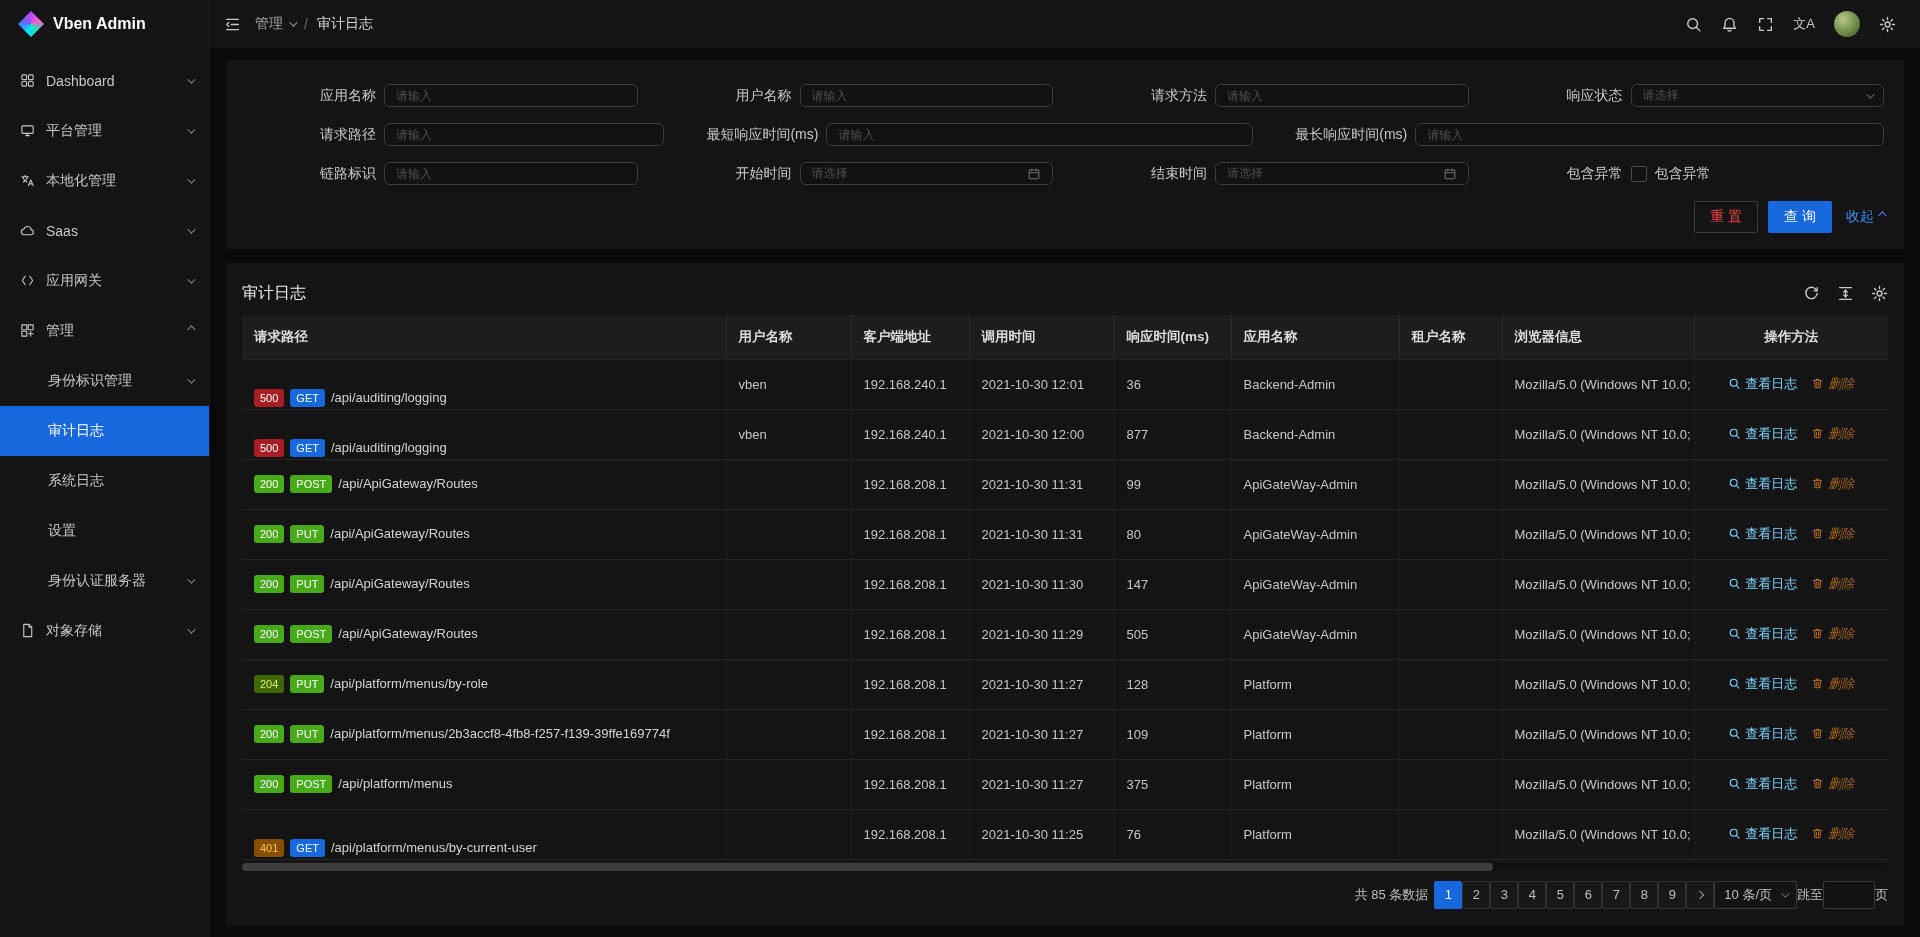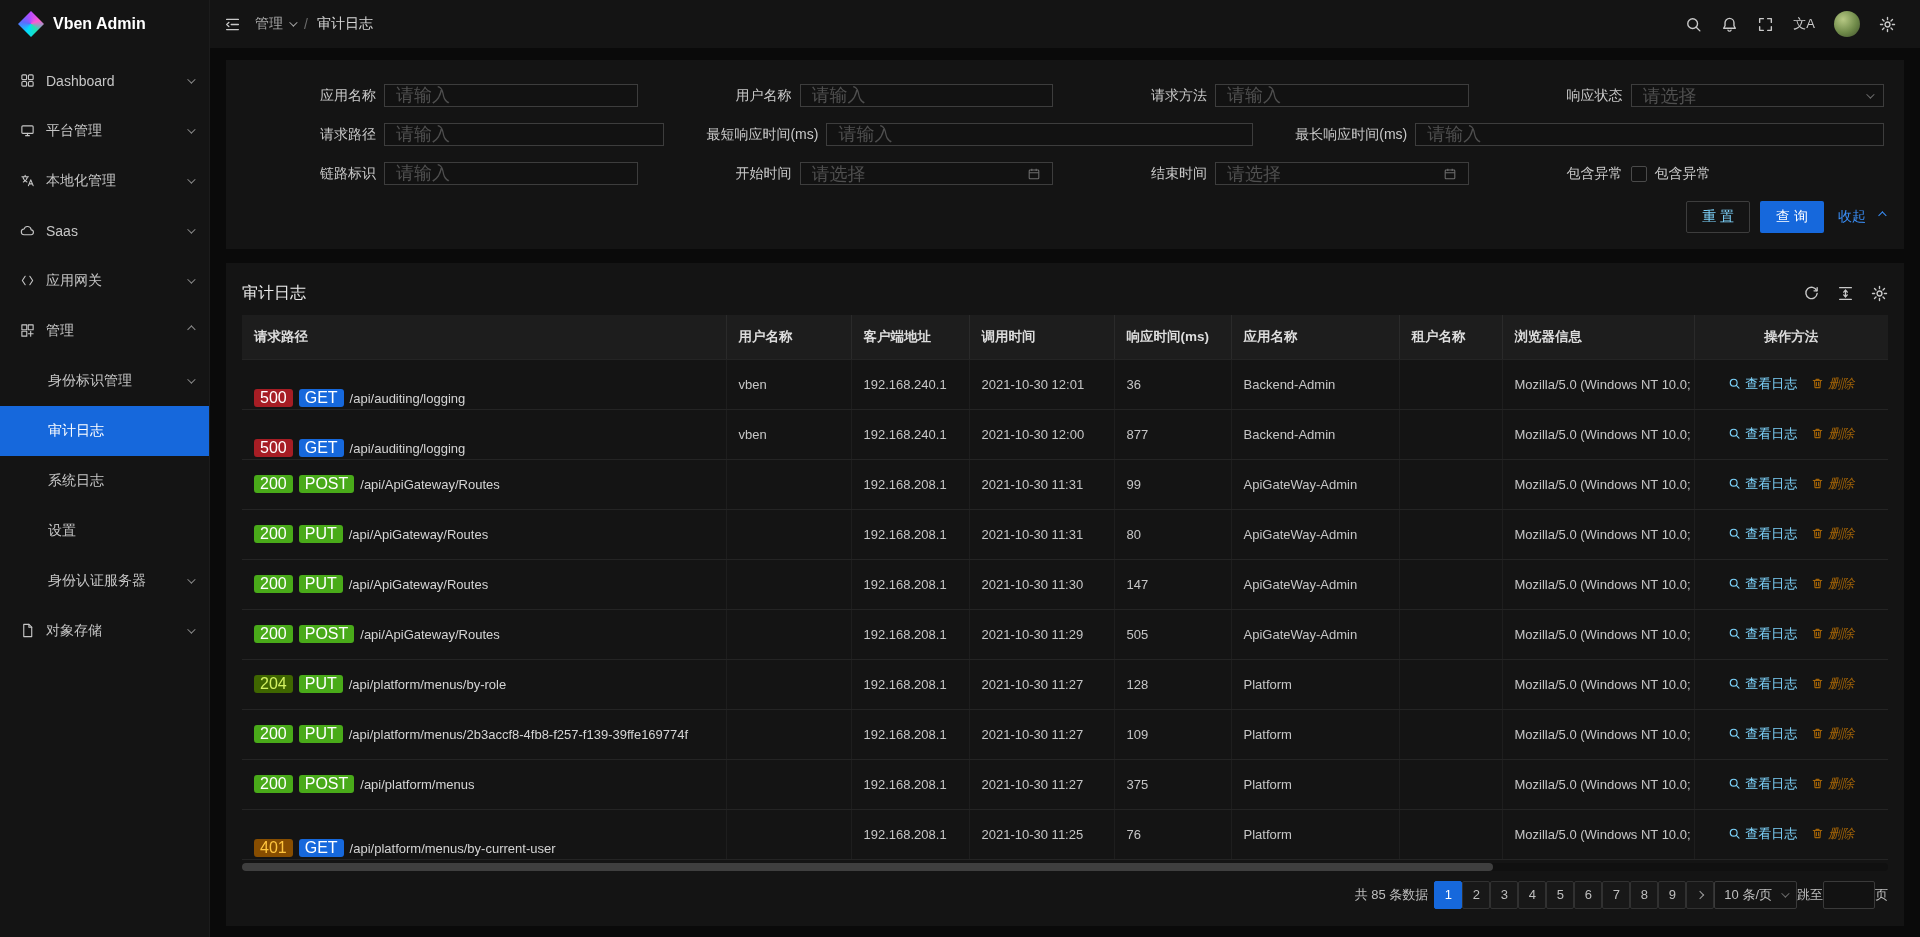--- a/index.html
+++ b/index.html
@@ -56,38 +56,38 @@
   .content{ flex:1; padding:12px 16px 11px; background:#0a0a0a; display:flex; flex-direction:column; overflow:hidden; }
 
   
   .filter{ background:var(--panel); padding:24px 20px 16px; margin-bottom:14px; }
   .f-row{ display:grid; gap:16px 24px; margin-bottom:16px; }
   .r1,.r3{ grid-template-columns:repeat(4,1fr); }
   .r2{ grid-template-columns:1fr 1.35fr 1.45fr; }
   .field{ display:flex; align-items:center; min-width:0; }
   .field > label{ width:130px; min-width:130px; text-align:right; margin-right:8px;
     font-size:14px; color:#c9c9c9; white-space:nowrap; }
-  .ctrl{ flex:1; height:23px; background:#121212; border:1px solid #3d3d3d; border-radius:0;
-    color:#c9c9c9; font-size:18px; padding:0 11px; min-width:0; }
+  .ctrl{ flex:1; height:23px; background:#121212; border:1px solid #3d3d3d; border-radius:6px;
+    color:#c9c9c9; font-size:12px; padding:0 11px; min-width:0; }
   input.ctrl{ outline:none; }
   input.ctrl::placeholder{ color:var(--ph); }
   .pick{ display:flex; align-items:center; gap:8px; cursor:pointer; }
   .pick .ph{ flex:1; color:var(--ph); white-space:nowrap; overflow:hidden; }
   .pick .chev{ color:#6e6e6e; }
   .pick svg{ width:14px; height:14px; stroke:#6e6e6e; fill:none; stroke-width:1.2; }
   .cb{ width:16px; height:16px; border:1px solid #4a4a4a; border-radius:2px; background:#121212;
     margin-right:8px; cursor:pointer; display:inline-block; }
   .cb-text{ font-size:14px; color:#c9c9c9; }
 
   .f-actions{ display:flex; justify-content:flex-end; align-items:center; gap:10px; margin-top:4px; }
   .btn{ height:32px; padding:0 15px; border-radius:2px; font-size:14px; cursor:pointer;
     border:1px solid transparent; font-family:inherit; }
-  .btn.ghost{ background:transparent; border-color:#3d3d3d; color:#7dd3fc; }
+  .btn.ghost{ background:transparent; border-color:#3d3d3d; color:#ef4444; }
   .btn.primary{ background:var(--accent); color:#fff; }
-  .collapse-link{ color:var(--link); display:inline-flex; align-items:center; gap:12px;
+  .collapse-link{ color:var(--link); display:inline-flex; align-items:center; gap:4px;
     font-size:14px; cursor:pointer; margin-left:4px; }
 
   
   .card{ background:var(--panel); padding:8px 16px 12px; flex:1; display:flex; flex-direction:column; }
   .card-head{ height:44px; display:flex; align-items:center; justify-content:space-between; }
   .card-title{ font-size:16px; color:var(--strong); }
   .card-tools{ display:flex; align-items:center; gap:17px; color:#c9c9c9; }
   .card-tools svg{ width:17px; height:17px; stroke:currentColor; fill:none; stroke-width:1.3;
     stroke-linecap:round; stroke-linejoin:round; }
 
@@ -99,21 +99,21 @@
   td{ height:50px; padding:0 12px; font-size:13px; color:#c6c6c6; border-bottom:1px solid var(--line);
     border-right:1px solid #1e1e1e; white-space:nowrap; overflow:hidden; }
   td:last-child{ border-right:none; }
   .th-i{ display:flex; align-items:center; gap:7px; }
   .th-i.center{ justify-content:center; }
   .sorter{ display:inline-flex; flex-direction:column; align-items:center; cursor:pointer; }
   .sorter i{ display:block; width:0; height:0; border:3.5px solid transparent; }
   .s-up{ border-bottom:4.5px solid #595959; margin-bottom:2px; }
   .s-dn{ border-top:4.5px solid #595959; }
 
-  .badge{ display:inline-block; min-width:30px; text-align:center; font-size:16px; line-height:18px;
+  .badge{ display:inline-block; min-width:30px; text-align:center; font-size:11px; line-height:18px;
     padding:0 6px; border-radius:3px; margin-right:6px; font-weight:500; }
   .st-500{ background:#a61d24; color:#fff; }
   .st-200{ background:#49aa19; color:#fff; }
   .st-204{ background:#3f6600; color:#d3f261; }
   .st-401{ background:#874d00; color:#ffc53d; }
   .m-get{ background:#1668dc; color:#fff;margin-top:28px; }
   .m-post{ background:#49aa19; color:#fff; }
   .m-put{ background:#49aa19; color:#fff; }
   .path{ color:#d4d4d4; }
 

